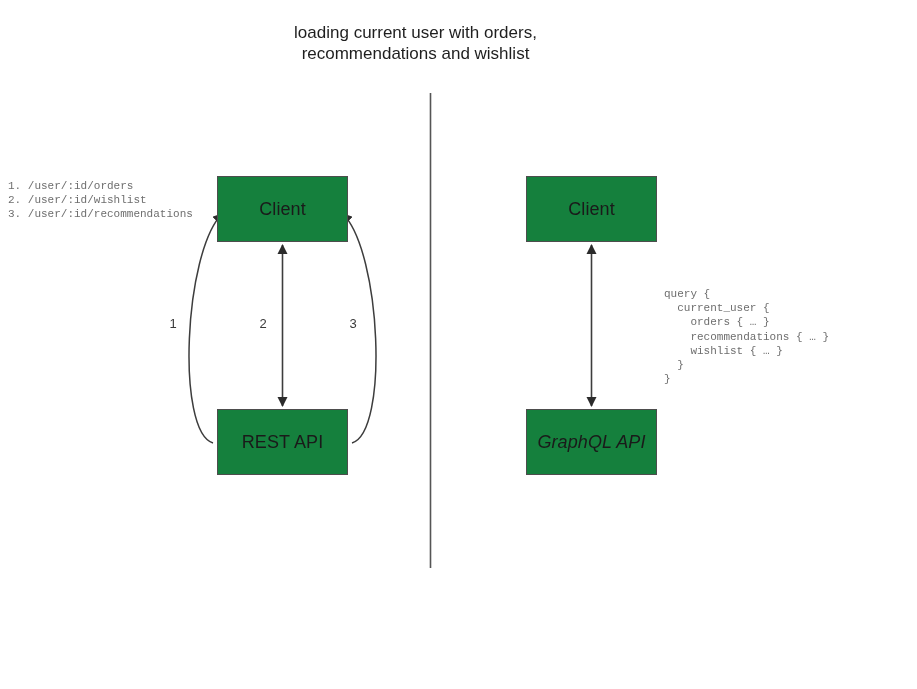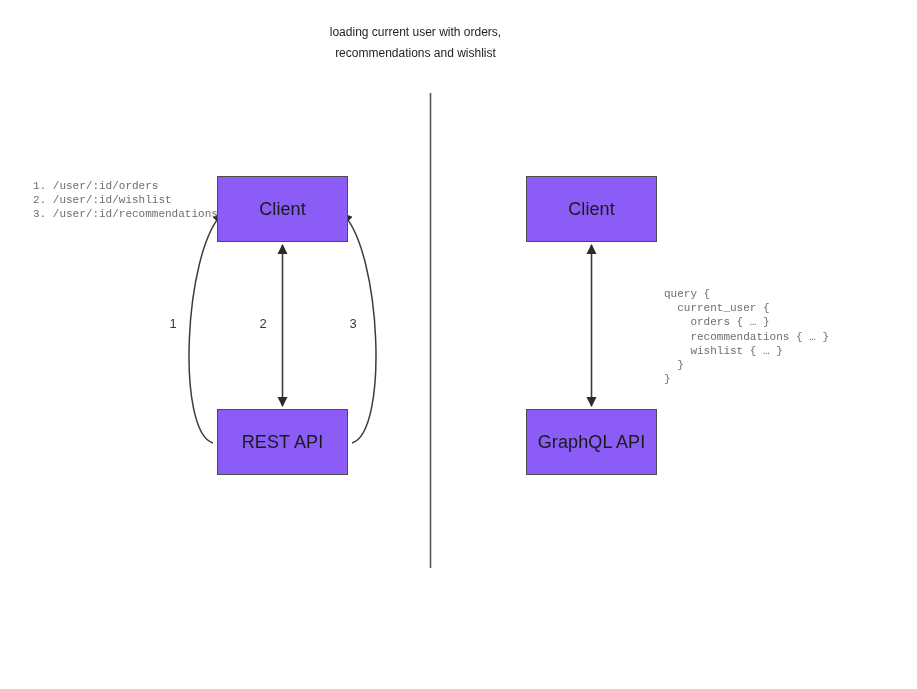--- a/index.html
+++ b/index.html
@@ -21,62 +21,62 @@
     top: 0;
     width: 917px;
     height: 689px;
   }
   .title {
     position: absolute;
     left: 0;
     top: 22px;
     width: 831px;
     text-align: center;
-    font-size: 12px;
+    font-size: 17px;
     line-height: 21px;
     color: #1f1f1f;
     white-space: pre-line;
   }
   .node {
     position: absolute;
     box-sizing: border-box;
-    background: #8b5cf6;
+    background: #15803d;
     border: 1.6px solid #4d4d4d;
     display: flex;
     align-items: center;
     justify-content: center;
     font-size: 18px;
     color: #1a1a1a;
     letter-spacing: 0.1px;
   }
   .node-client-rest { left: 217px; top: 176px; width: 131px; height: 66px; }
   .node-rest-api    { left: 217px; top: 409px; width: 131px; height: 66px; align-items: center; }
   .node-client-gql  { left: 526px; top: 176px; width: 131px; height: 66px; }
-  .node-gql-api     { left: 526px; top: 409px; width: 131px; height: 66px; }
+  .node-gql-api     { left: 526px; top: 409px; width: 131px; height: 66px; font-style: italic; }
 
   .edge-label {
     position: absolute;
     font-size: 13px;
     color: #3a3a3a;
     text-align: center;
     width: 20px;
   }
   .lbl-1 { left: 163px; top: 316px; }
   .lbl-2 { left: 253px; top: 316px; }
   .lbl-3 { left: 343px; top: 316px; }
 
   .code {
     position: absolute;
     font-family: "Liberation Mono", monospace;
     font-size: 11px;
     line-height: 14.2px;
     color: #6e6e6e;
     white-space: pre;
   }
-  .code-rest { left: 8px; top: 179px; margin-left: 25px; }
+  .code-rest { left: 8px; top: 179px; }
   .code-gql  { left: 664px; top: 287px; }
 </style>
 </head>
 <body>
 
 <svg id="canvas" viewBox="0 0 917 689" xmlns="http://www.w3.org/2000/svg">
   <defs>
     <marker id="arrowhead" viewBox="0 0 10 10" refX="9" refY="5" markerWidth="6.5" markerHeight="6.5" orient="auto-start-reverse">
       <path d="M 0 0 L 10 5 L 0 10 z" fill="#2b2b2b"></path>
     </marker>

